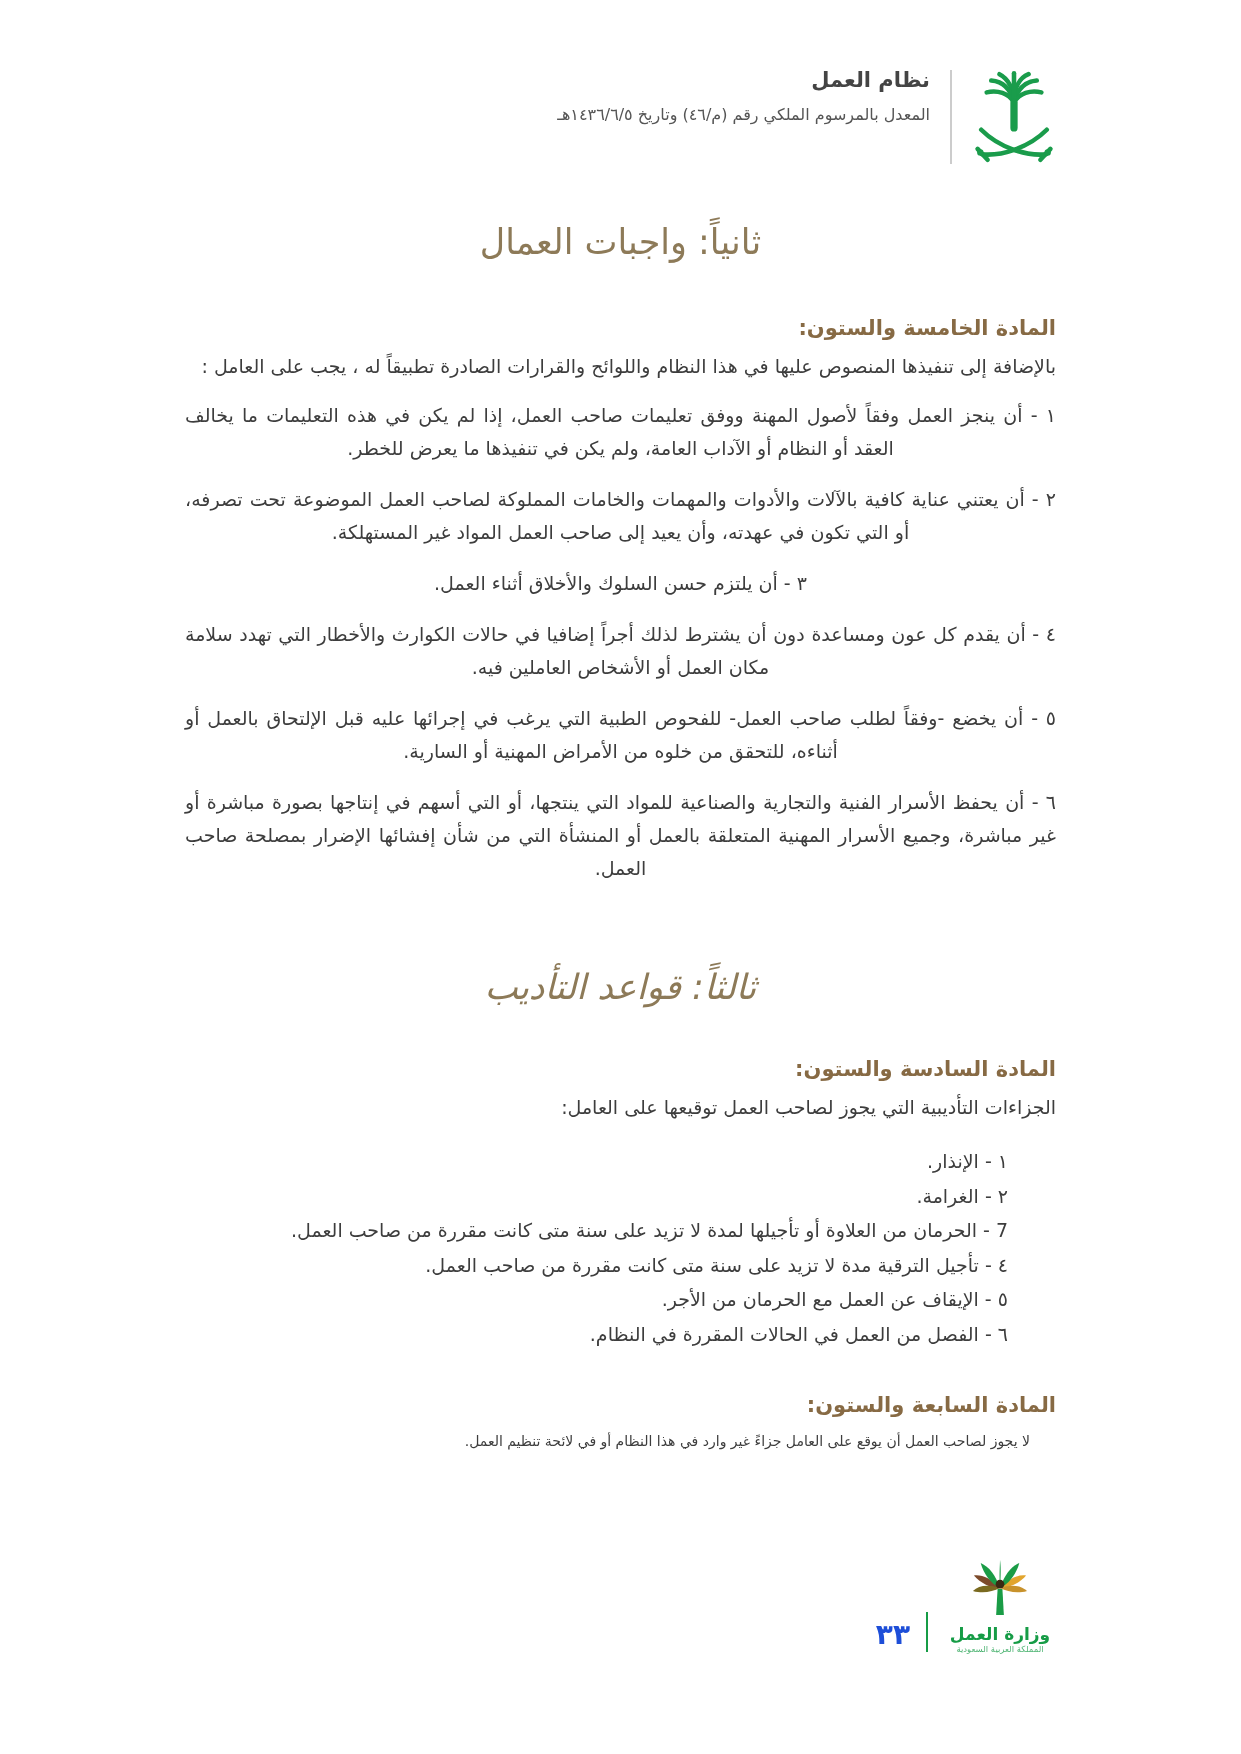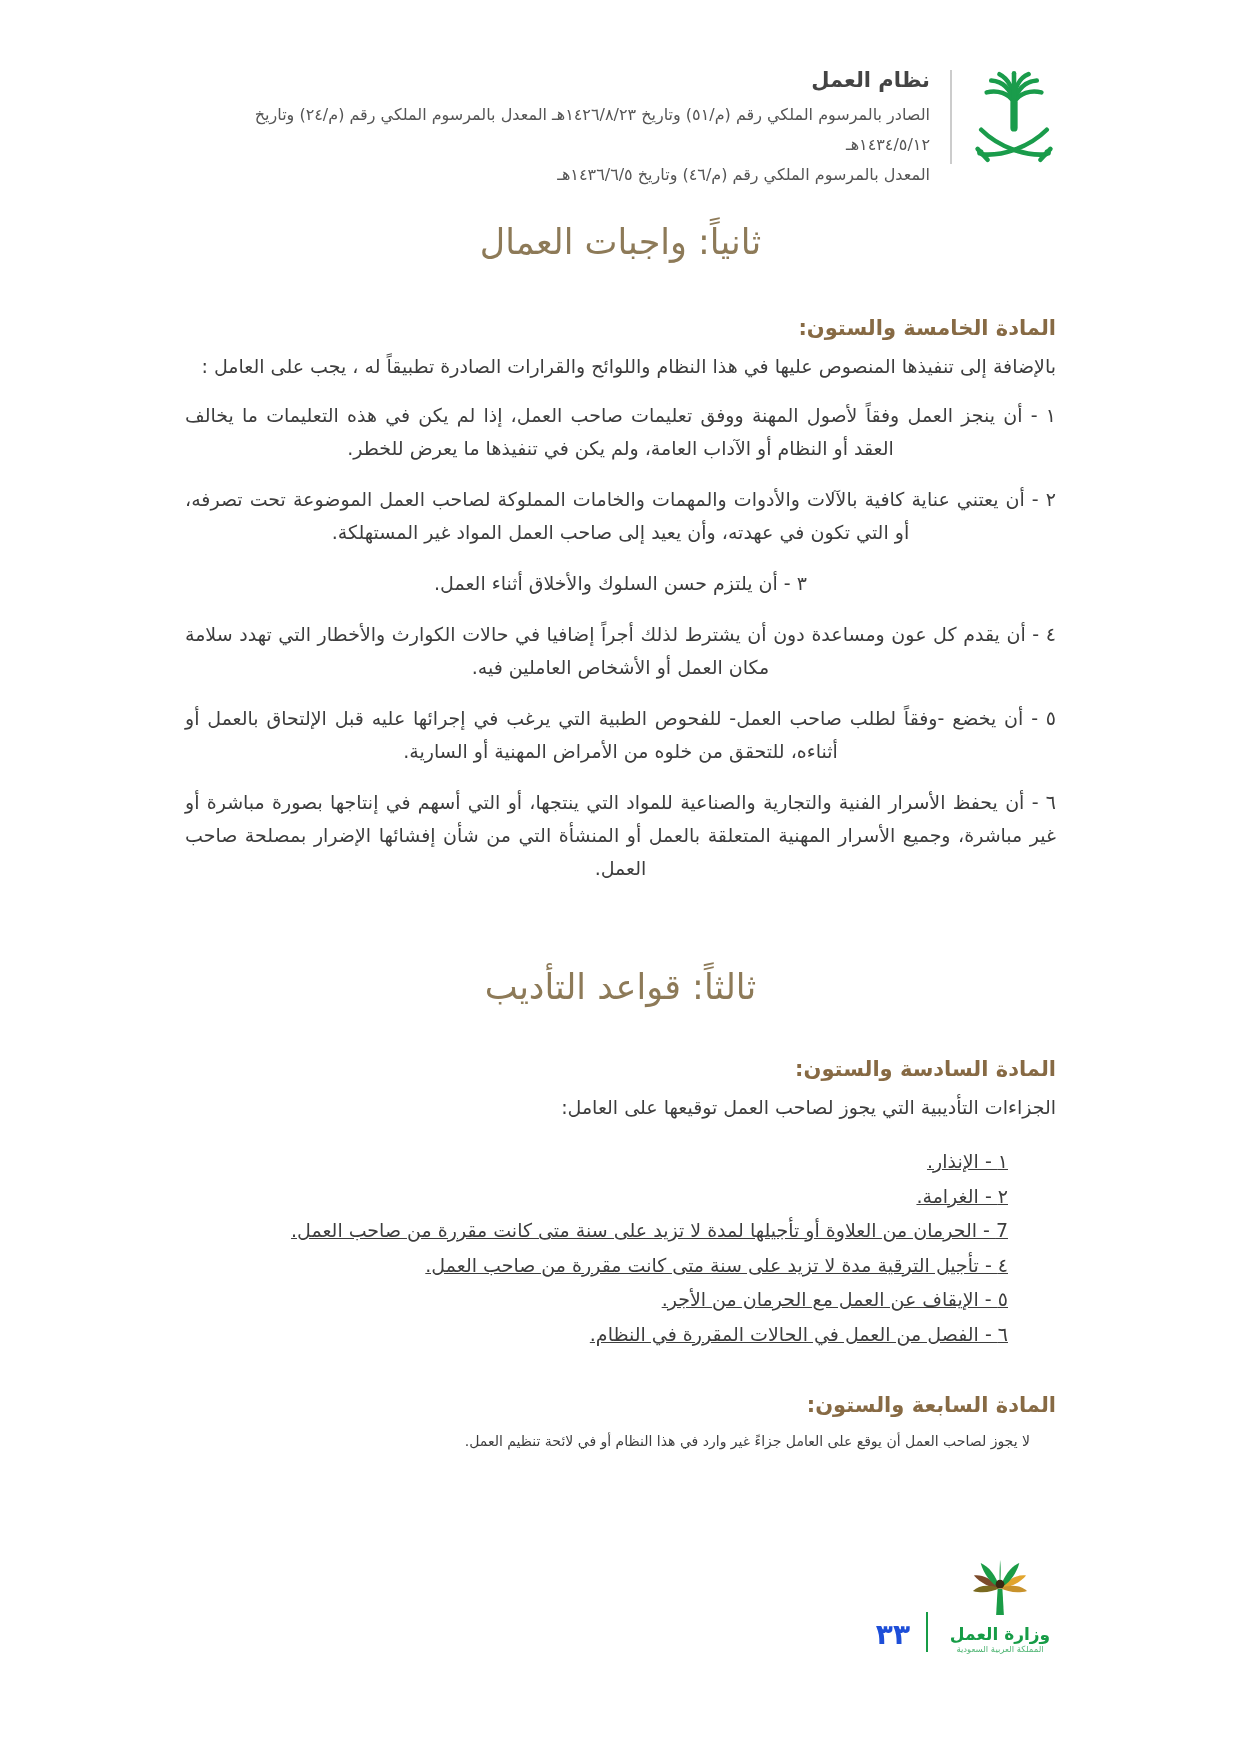--- a/index.html
+++ b/index.html
@@ -49,21 +49,21 @@
 
   .section-heading {
     margin: 0;
     padding-top: 222px;
     text-align: center;
     font-size: 35px;
     font-weight: normal;
     color: #8d7a58;
     letter-spacing: 1px;
   }
-  .section-heading.second { padding-top: 64px; }
+  .section-heading.second { padding-top: 64px; font-style: italic; }
 
   .article-title {
     margin: 0;
     padding-top: 54px;
     font-size: 21px;
     font-weight: bold;
     color: #876a44;
   }
   .article-title.a66 { padding-top: 50px; }
   .article-title.a67 { padding-top: 42px; }
@@ -86,21 +86,20 @@
     text-align-last: center;
   }
   .duties-list .list-item.single { text-align-last: center; }
 
   .discipline-list { margin-top: 20px; padding-right: 48px; }
   .discipline-list .list-item {
     margin: 0;
     font-size: 19px;
     line-height: 34.5px;
     text-align: right;
-    text-decoration: underline;
   }
 
   
   .doc-footer {
     position: absolute;
     bottom: 100px; right: 76px;
     display: flex;
     align-items: flex-end;
     gap: 16px;
   }
@@ -159,21 +158,20 @@
           <path d="M6,91 L17,103"></path>
           <path d="M86,91 L75,103"></path>
         </g>
         <circle cx="9" cy="95" r="3.5" fill="#1a9c4b"></circle>
         <circle cx="83" cy="95" r="3.5" fill="#1a9c4b"></circle>
       </svg>
     </div>
     <div class="header-divider"></div>
     <div class="header-text">
       <p class="doc-title">نظام العمل</p>
-      <p class="doc-subtitle">الصادر بالمرسوم الملكي رقم (م/٥١) وتاريخ ١٤٢٦/٨/٢٣هـ المعدل بالمرسوم الملكي رقم (م/٢٤) وتاريخ ١٤٣٤/٥/١٢هـ</p>
       <p class="doc-subtitle">المعدل بالمرسوم الملكي رقم (م/٤٦) وتاريخ ١٤٣٦/٦/٥هـ</p>
     </div>
   </header>
 
   <main class="content">
 
     <h1 class="section-heading">ثانياً: واجبات العمال</h1>
 
     <h2 class="article-title">المادة الخامسة والستون:</h2>
     <p class="intro">بالإضافة إلى تنفيذها المنصوص عليها في هذا النظام واللوائح والقرارات الصادرة تطبيقاً له ، يجب على العامل :</p>

